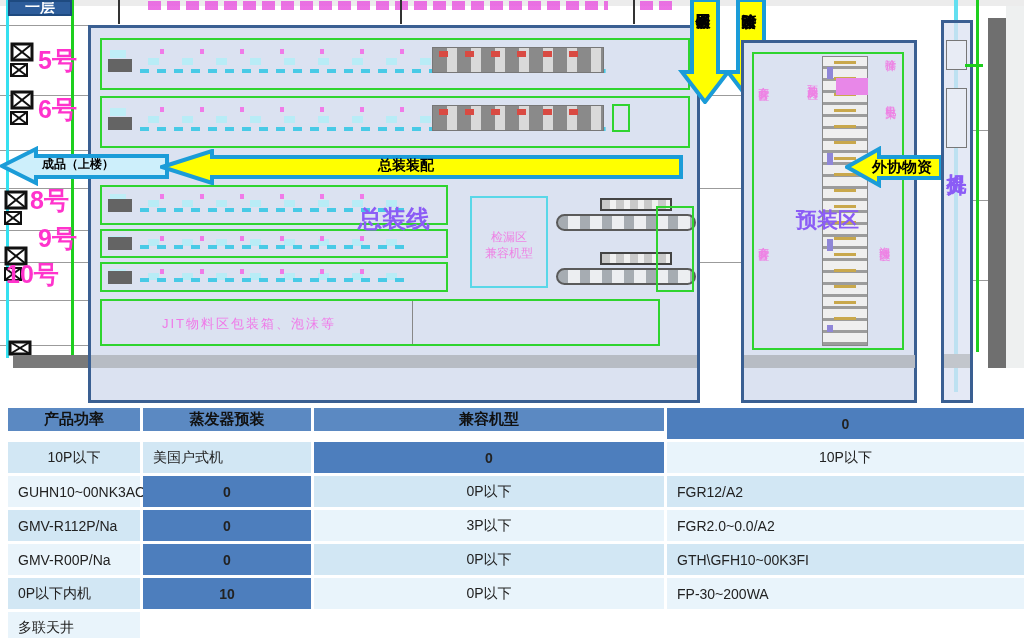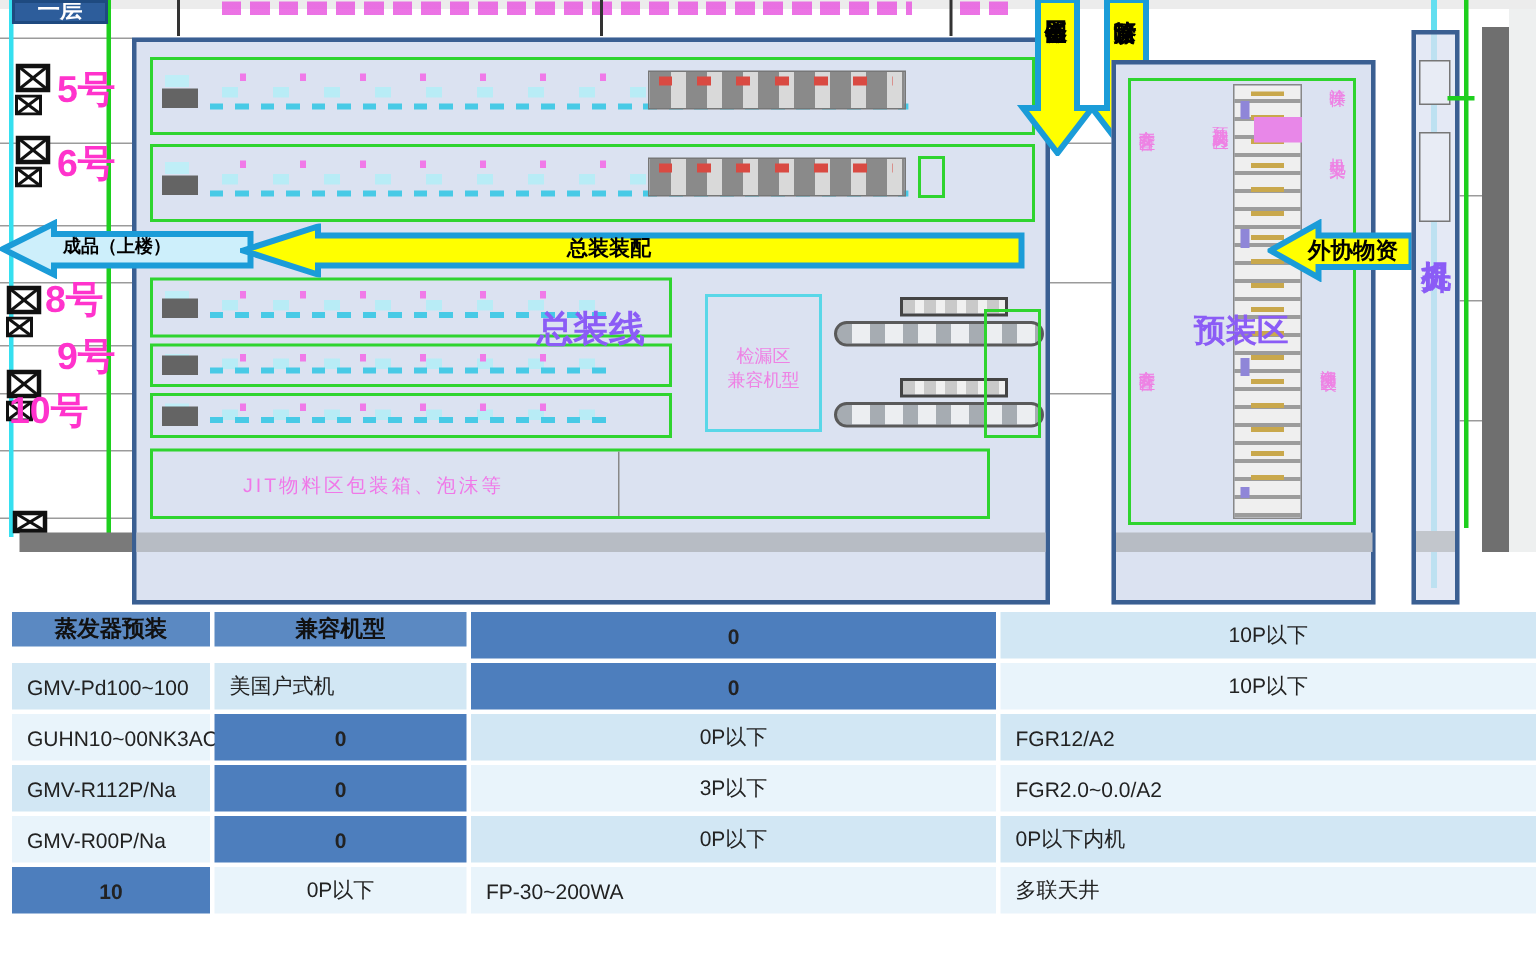--- a/index.html
+++ b/index.html
@@ -239,44 +239,45 @@
   <div class="abs" style="left:944px;top:354px;width:26px;height:14px;background:#c2c6cc;"></div>
 
   <div class="vline" style="left:976px;top:0;width:3px;height:352px;background:#1ecf1e;"></div>
   <div class="vline" style="left:988px;top:18px;width:18px;height:350px;background:#6f6f6f;"></div>
 
   <div class="abs" style="left:13px;top:355px;width:75px;height:13px;background:#7a7a7a;"></div>
   <div class="abs" style="left:91px;top:355px;width:606px;height:13px;background:#b7bcc4;"></div>
   <div class="abs" style="left:744px;top:355px;width:171px;height:13px;background:#b7bcc4;"></div>
 
   <div class="tbl">
+    <div class="h">产品功率</div>
     <div class="h">蒸发器预装</div>
     <div class="h">兼容机型</div>
 
     <div class="cell c0 ctr">0</div>
     <div class="cell odd ctr">10P以下</div>
-    <div class="cell odd lft">GMV-Pd100~100</div>
     <div class="cell odd lft">美国户式机</div>
 
     <div class="cell c0 ctr">0</div>
     <div class="cell even ctr">10P以下</div>
     <div class="cell even lft">GUHN10~00NK3AO</div>
 
     <div class="cell c0 ctr">0</div>
     <div class="cell odd ctr">0P以下</div>
     <div class="cell odd lft">FGR12/A2</div>
     <div class="cell odd lft">GMV-R112P/Na</div>
 
     <div class="cell c0 ctr">0</div>
     <div class="cell even ctr">3P以下</div>
     <div class="cell even lft">FGR2.0~0.0/A2</div>
     <div class="cell even lft">GMV-R00P/Na</div>
 
     <div class="cell c0 ctr">0</div>
     <div class="cell odd ctr">0P以下</div>
+    <div class="cell odd lft">GTH\GFH10~00K3FI</div>
     <div class="cell odd lft">0P以下内机</div>
 
     <div class="cell c0 ctr">10</div>
     <div class="cell even ctr">0P以下</div>
     <div class="cell even lft">FP-30~200WA</div>
     <div class="cell even lft">多联天井</div>
   </div>
 
 </div>
 

